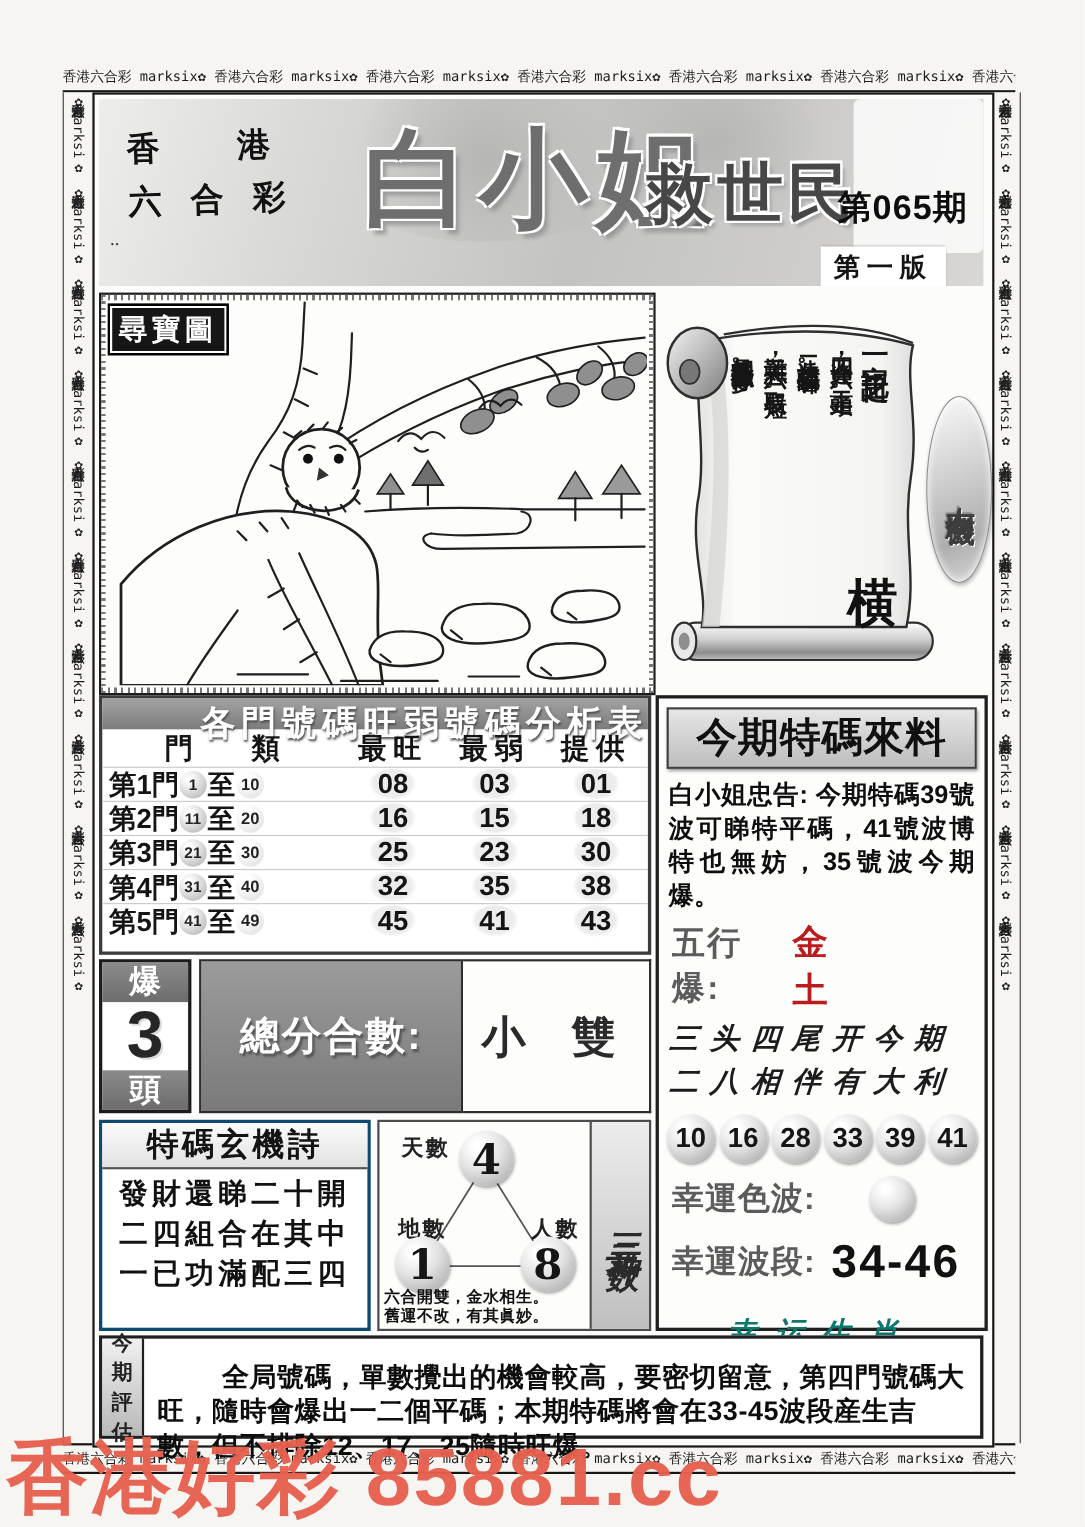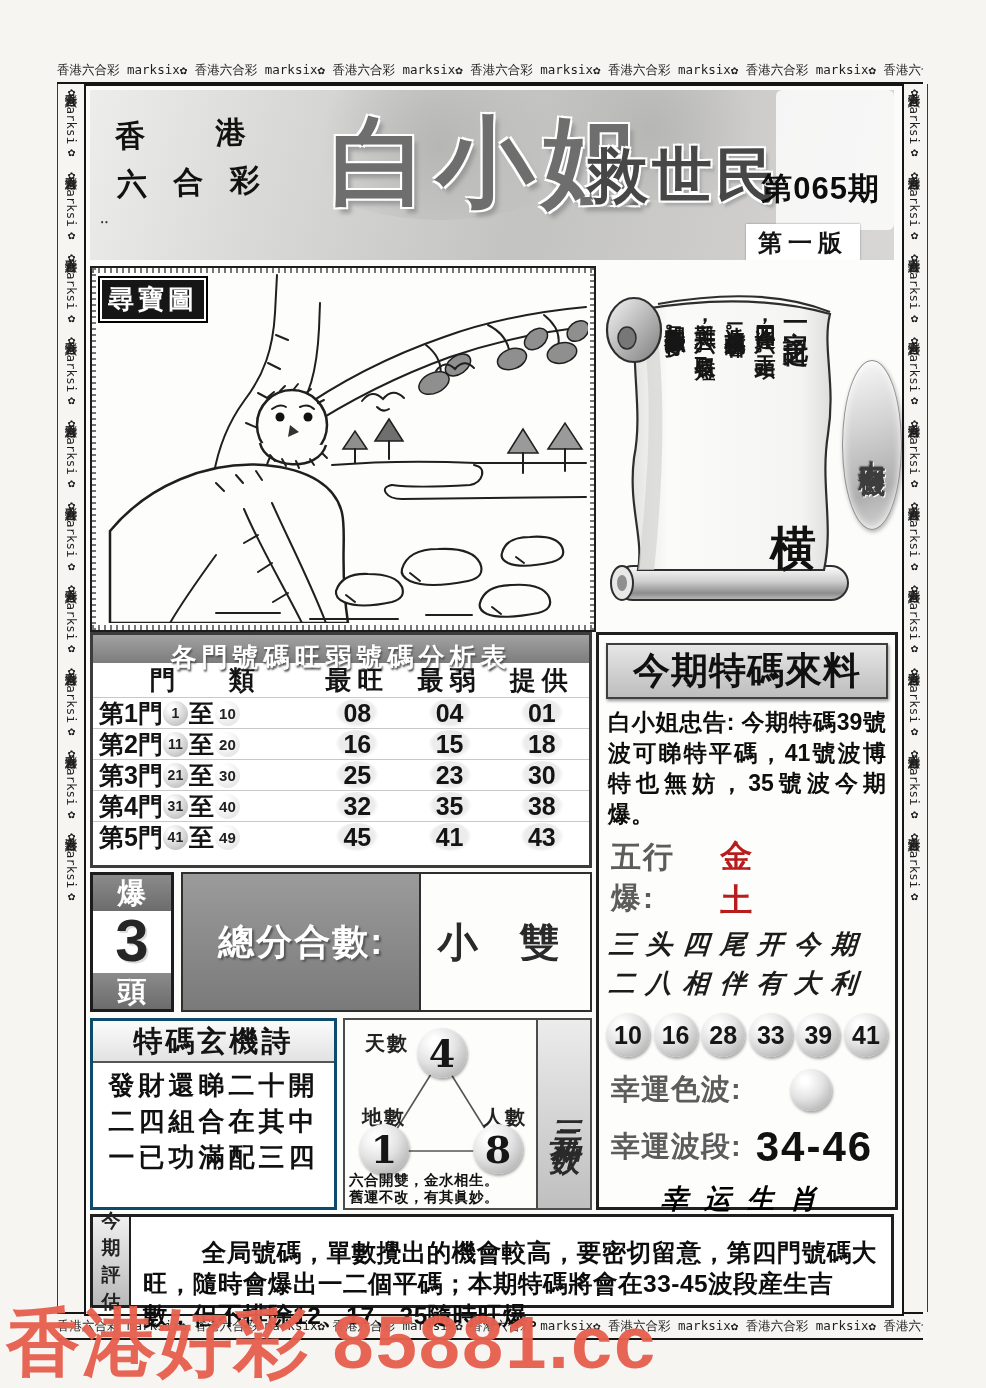--- a/index.html
+++ b/index.html
@@ -51,22 +51,22 @@
     background:repeating-linear-gradient(90deg,#777 0 2px,transparent 2px 6px);}
   .tick-v{position:absolute;top:0;width:4px;height:100%;
     background:repeating-linear-gradient(180deg,#777 0 2px,transparent 2px 6px);}
   .pic-label{position:absolute;left:6px;top:8px;background:#161616;color:#fff;
     font-size:26px;font-weight:bold;padding:4px 8px;letter-spacing:4px;
     border:2px solid #000;box-shadow:0 0 0 2px #fff inset;z-index:5;}
 
   
   .tbl{position:absolute;left:4px;top:546px;width:502px;height:236px;
     border:3px solid #3c3c3c;background:#fff;box-sizing:border-box;}
-  .tbl-title{height:28px;line-height:44px;text-align:center;color:#fff;
-    background:linear-gradient(180deg,#a2a2a2,#7c7c7c);font-size:26px;font-weight:bold;
+  .tbl-title{height:28px;line-height:44px;text-align:right;color:#fff;
+    background:linear-gradient(180deg,#a2a2a2,#7c7c7c);font-size:32px;font-weight:bold;
     letter-spacing:5px;text-shadow:1px 2px 2px #4c4c4c;}
   .tbl-head{display:flex;height:34px;align-items:center;font-size:26px;font-weight:bold;}
   .tbl-row{display:flex;height:30px;align-items:center;border-top:1px solid #c8c8c8;font-weight:bold;}
   .c-gate{width:44%;display:flex;align-items:center;padding-left:6px;box-sizing:border-box;font-size:25px;}
   .c-gate .zhi{margin:0 1px;}
   .c-val{width:18.6%;text-align:center;font-size:25px;}
   .c-val span{display:inline-block;min-width:44px;border-radius:50%;
     background:radial-gradient(ellipse at 50% 45%,#ececec 55%,rgba(255,255,255,0) 70%);}
   .head-gate{width:44%;display:flex;justify-content:space-around;padding:0 30px;box-sizing:border-box;}
   .head-col{width:18.6%;text-align:center;letter-spacing:6px;}
@@ -141,22 +141,22 @@
   .sp-wuxing .lab{font-size:30px;color:#5c5c5c;letter-spacing:2px;}
   .sp-wuxing .val{font-size:32px;color:#b91c1c;margin-left:22px;letter-spacing:42px;font-family:"DejaVu Serif",serif;}
   .hand{margin:4px 10px 0;font-family:"DejaVu Serif",serif;font-style:italic;font-weight:bold;
     font-size:26px;letter-spacing:11px;color:#1c1c1c;transform:skewX(-4deg);}
   .balls-row{display:flex;justify-content:space-between;margin:12px 7px 0;}
   .num-ball{width:44px;height:44px;font-size:25px;font-family:"Liberation Sans",sans-serif;}
   .sp-line{display:flex;align-items:center;margin:12px 12px 0;font-weight:bold;}
   .sp-line .lab{font-size:29px;color:#5c5c5c;letter-spacing:1px;}
   .color-ball{width:42px;height:42px;margin-left:48px;}
   .wave-val{font-size:42px;color:#111;margin-left:14px;letter-spacing:2px;}
-  .zodiac-title{margin-top:10px;text-align:center;font-family:"DejaVu Serif",serif;font-style:italic;
-    font-weight:bold;font-size:27px;letter-spacing:16px;color:#000000;}
+  .zodiac-title{margin-top:23px;text-align:center;font-family:"DejaVu Serif",serif;font-style:italic;
+    font-weight:bold;font-size:27px;letter-spacing:16px;color:#0f766e;}
   .zodiac-row{display:flex;justify-content:space-around;margin:6px 6px 0;}
   .zo{width:62px;height:62px;border-radius:50%;display:flex;align-items:center;justify-content:center;
     background:radial-gradient(circle at 40% 32%,#ffffff 20%,#e7e7e7 60%,#cdcdcd 100%);
     font-size:34px;font-weight:bold;color:#3a3a3a;font-family:"DejaVu Serif",serif;}
 
   
   .eval{position:absolute;left:4px;top:1128px;width:804px;height:94px;border:3px solid #1f1f1f;
     box-sizing:border-box;display:flex;background:#fff;}
   .eval-strip{width:36px;border-right:2px solid #1f1f1f;background:linear-gradient(180deg,#f0f0f0,#b9b9b9);
     display:flex;flex-direction:column;align-items:center;justify-content:center;gap:1px;}
@@ -338,21 +338,21 @@
     </div>
 
     <div class="tbl-row">
       <div class="c-gate">
           <span>第1門</span>
         <span class="mb">1</span>
         <span class="zhi">至</span>
         <span class="mb light">10</span>
         </div>
       <div class="c-val"><span>08</span></div>
-      <div class="c-val"><span>04</span></div>
+      <div class="c-val"><span>03</span></div>
       <div class="c-val"><span>01</span></div>
     </div>
     <div class="tbl-row">
       <div class="c-gate">
           <span>第2門</span>
         <span class="mb">11</span>
         <span class="zhi">至</span>
         <span class="mb light">20</span>
         </div>
       <div class="c-val"><span>16</span></div>

